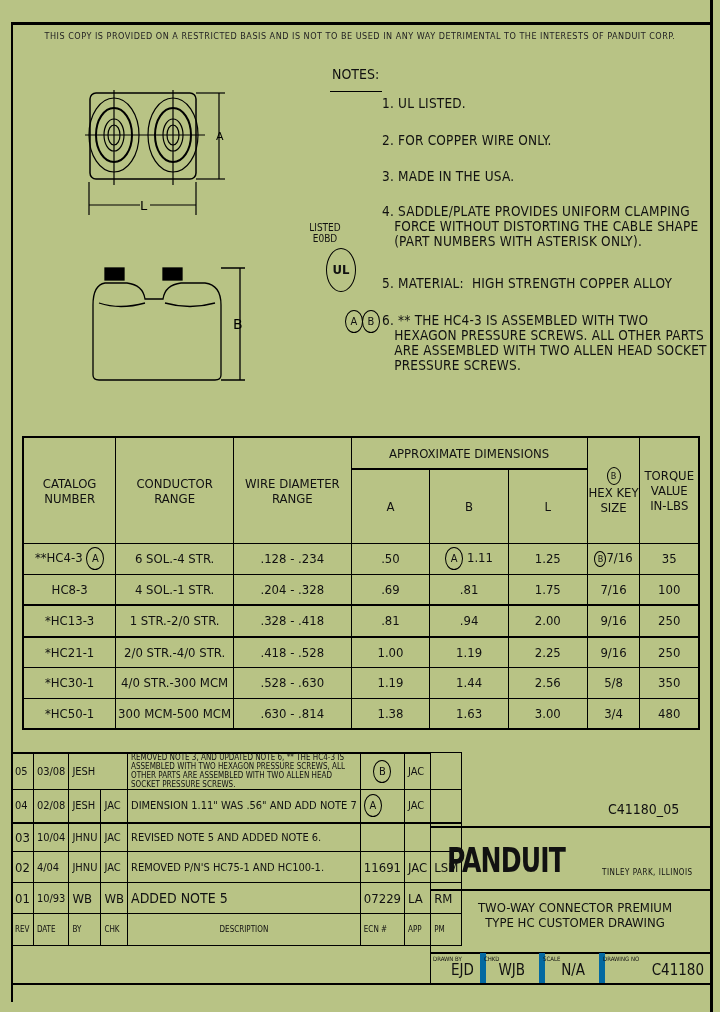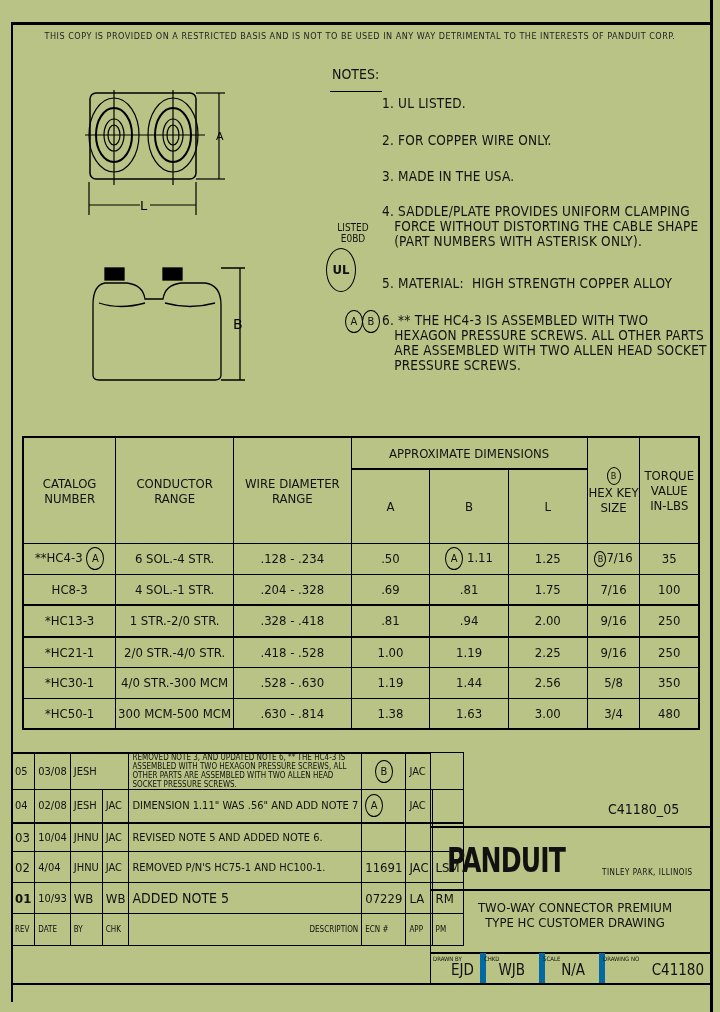--- a/index.html
+++ b/index.html
@@ -9,21 +9,21 @@
   }
   .abs { position:absolute; }
   .frame-top { left:11px; top:22px; width:700px; height:3px; background:#000; }
   .frame-left { left:11px; top:22px; width:2px; height:980px; background:#000; }
   .frame-right { left:710px; top:0; width:3px; height:1012px; background:#000; }
   .disclaimer { left:30px; top:31px; width:660px; font-size:9px; letter-spacing:0.5px; color:#222; text-align:center; white-space:nowrap; overflow:hidden; }
 
   
   .notes-title { left:330px; top:66px; font-size:14px; border-bottom:1px solid #000; padding:0 3px 9px 2px; }
   .note { left:382px; font-size:13.5px; line-height:15px; white-space:pre; letter-spacing:0.2px; }
-  .ul-label { left:332px; top:222px; font-size:10px; line-height:11px; text-align:center; width:42px; }
+  .ul-label { left:304px; top:222px; font-size:10px; line-height:11px; text-align:center; width:42px; }
   .ul-logo { left:326px; top:248px; width:28px; height:42px; border:1.5px solid #000; border-radius:50%; text-align:center; font-size:13px; line-height:42px; font-weight:bold; }
   .circ { width:16px; height:21px; border:1.3px solid #000; border-radius:50%; font-size:11px; line-height:21px; text-align:center; }
 
   
   svg { position:absolute; }
 
   
   .tbl { position:absolute; left:22px; top:436px; width:678px; border:2px solid #000; border-collapse:collapse; font-size:13px; }
   .tbl td, .tbl th { border:1px solid #000; text-align:center; font-weight:normal; padding:0; }
   .tbl .hdr td { height:30px; }
@@ -242,35 +242,35 @@
     <td style="font-size:13px;">02</td>
         <td>4/04</td>
         <td>JHNU</td>
         <td>JAC</td>
     <td>REMOVED P/N'S HC75-1 AND HC100-1.</td>
         <td style="font-size:13px;">11691</td>
         <td style="font-size:13px;">JAC</td>
         <td style="font-size:13px;">LSM</td>
   </tr>
   <tr style="height:31px;">
-    <td style="font-size:13px;font-weight:bold;">01</td>
+    <td style="font-size:13px;">01</td>
         <td>10/93</td>
         <td style="font-size:13px;">WB</td>
         <td style="font-size:13px;">WB</td>
     <td style="font-size:14px;">ADDED NOTE 5</td>
         <td style="font-size:13px;">07229</td>
         <td style="font-size:13px;">LA</td>
         <td style="font-size:13px;">RM</td>
   </tr>
   <tr style="height:32px;font-size:8px;">
     <td>REV</td>
         <td>DATE</td>
         <td>BY</td>
         <td>CHK</td>
-    <td style="text-align:right;">DESCRIPTION</td>
+    <td style="text-align:center;">DESCRIPTION</td>
         <td>ECN #</td>
         <td>APP</td>
         <td>PM</td>
   </tr>
 </tbody>
   </table>
 
 <div class="abs vline" style="left:430px;top:752px;height:232px;"></div>
 <div class="abs docnum">C41180_05</div>
 <div class="abs hline" style="left:430px;top:826px;width:280px;"></div>

